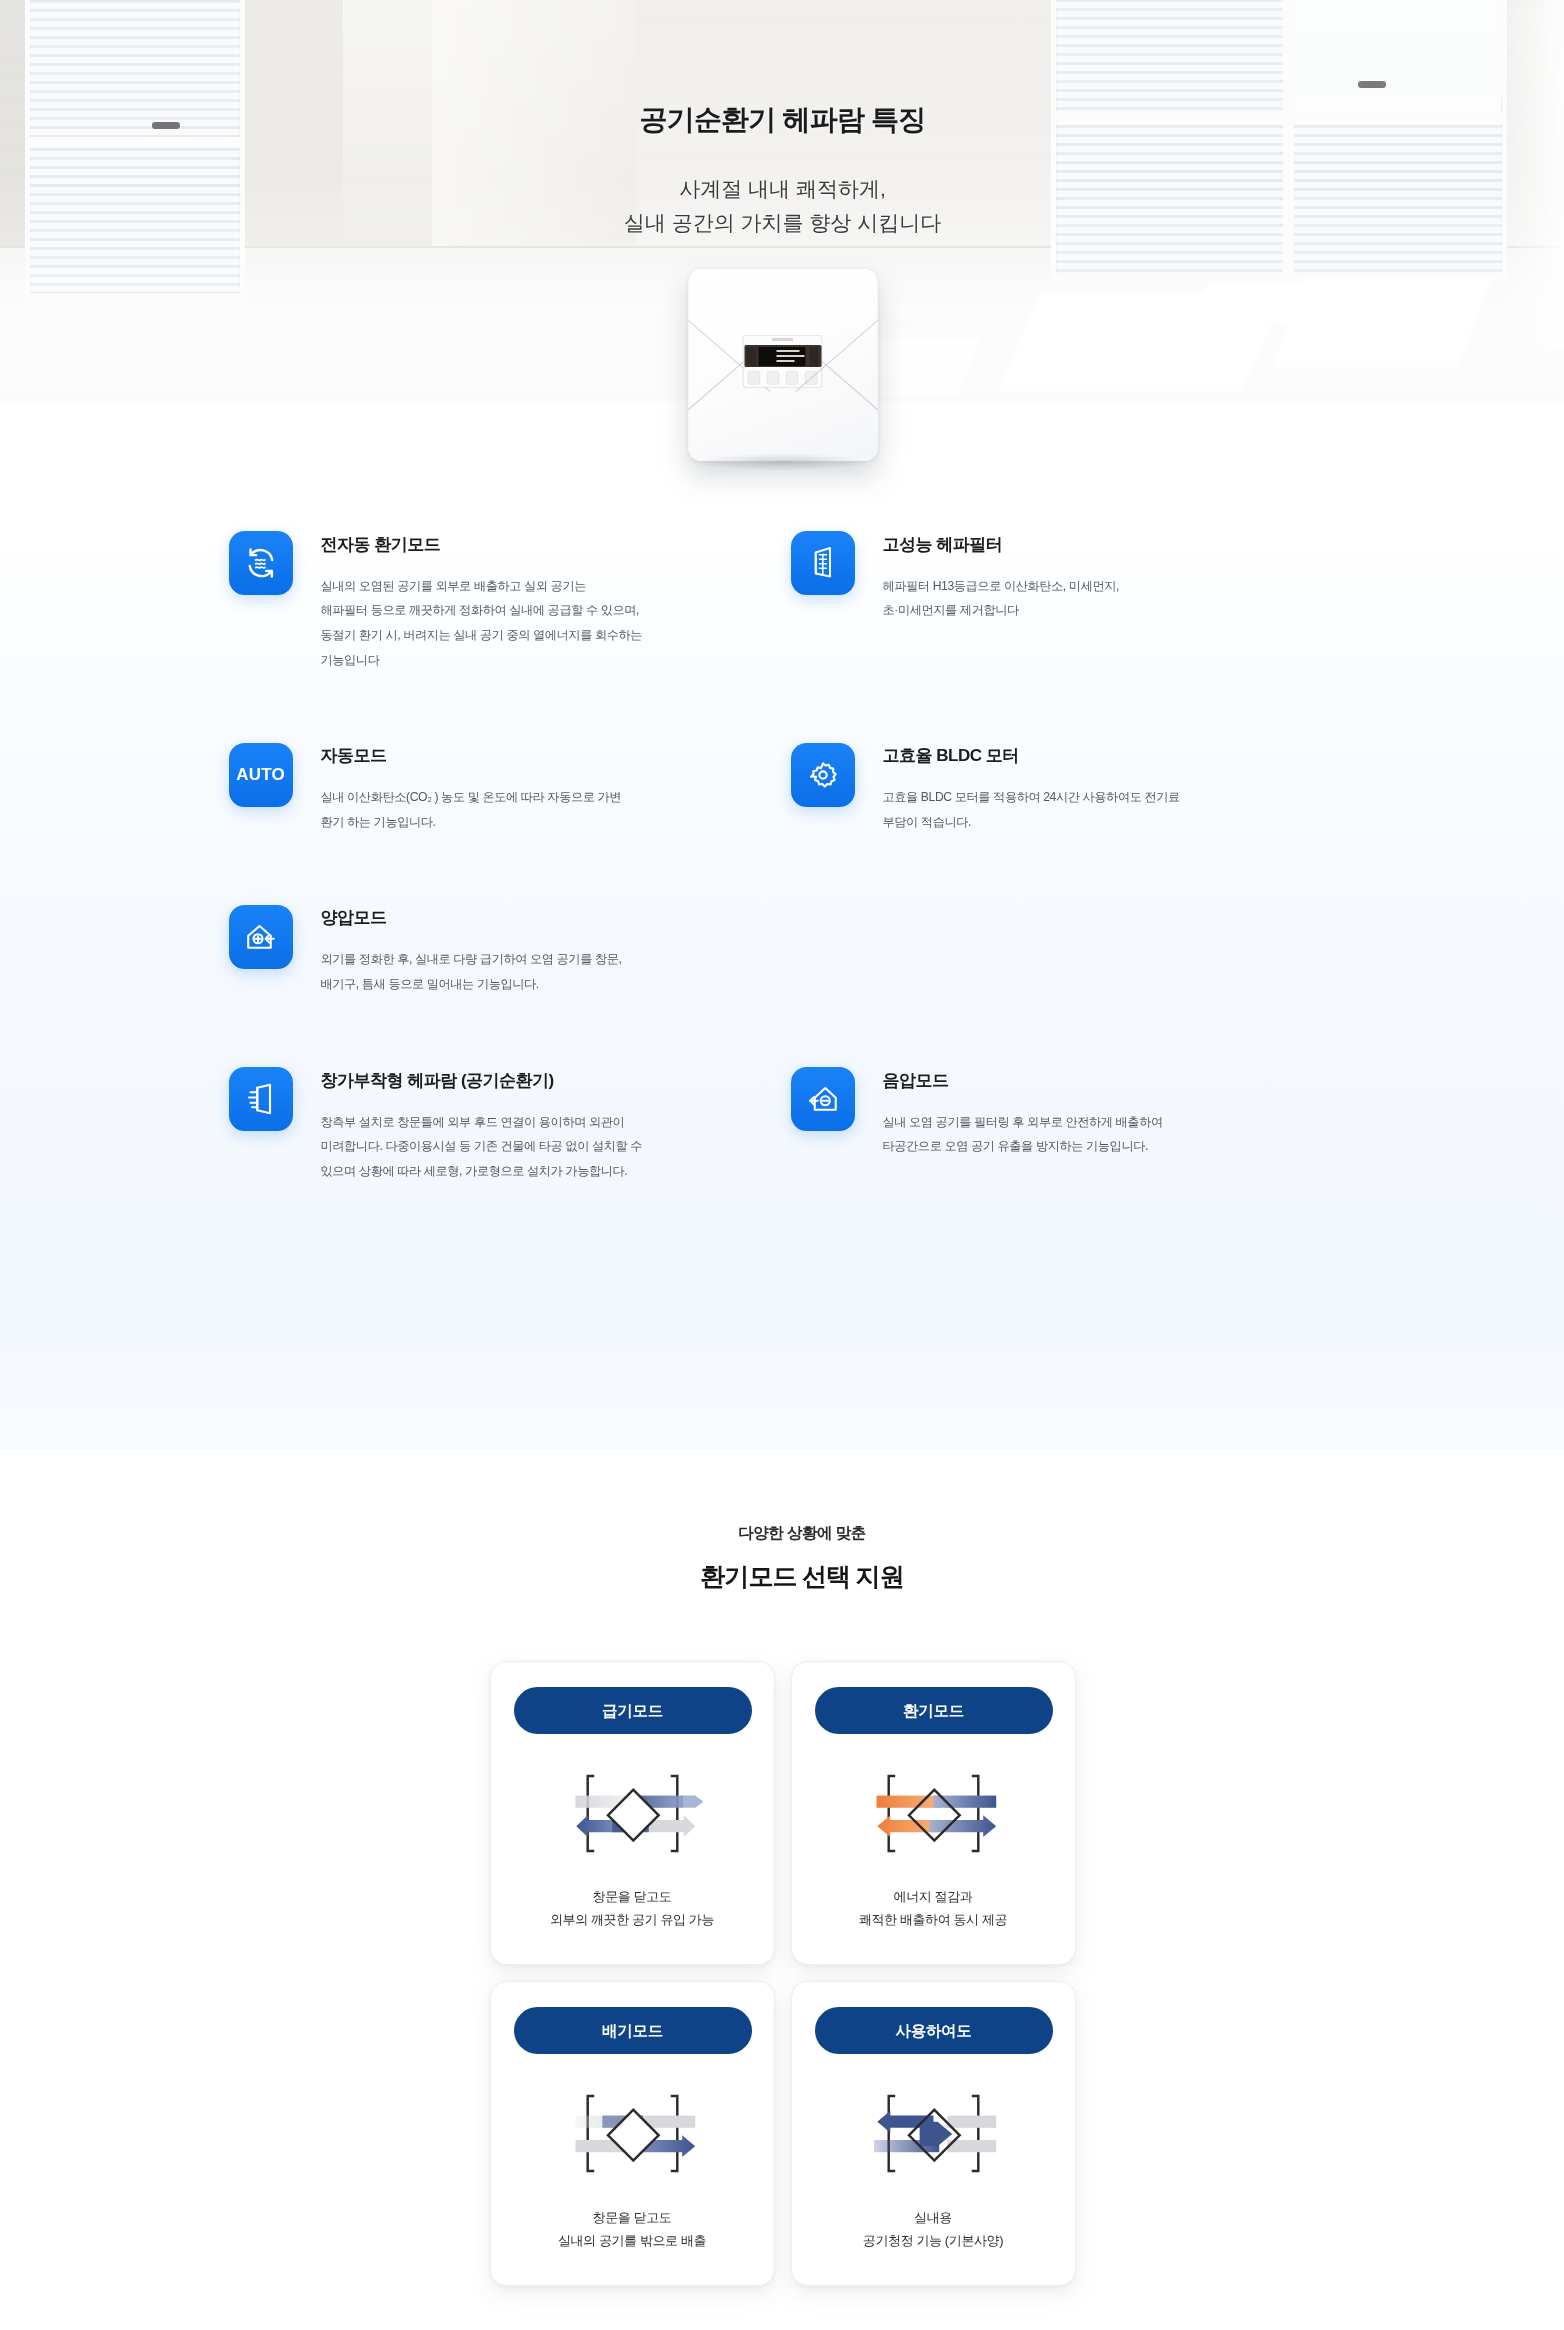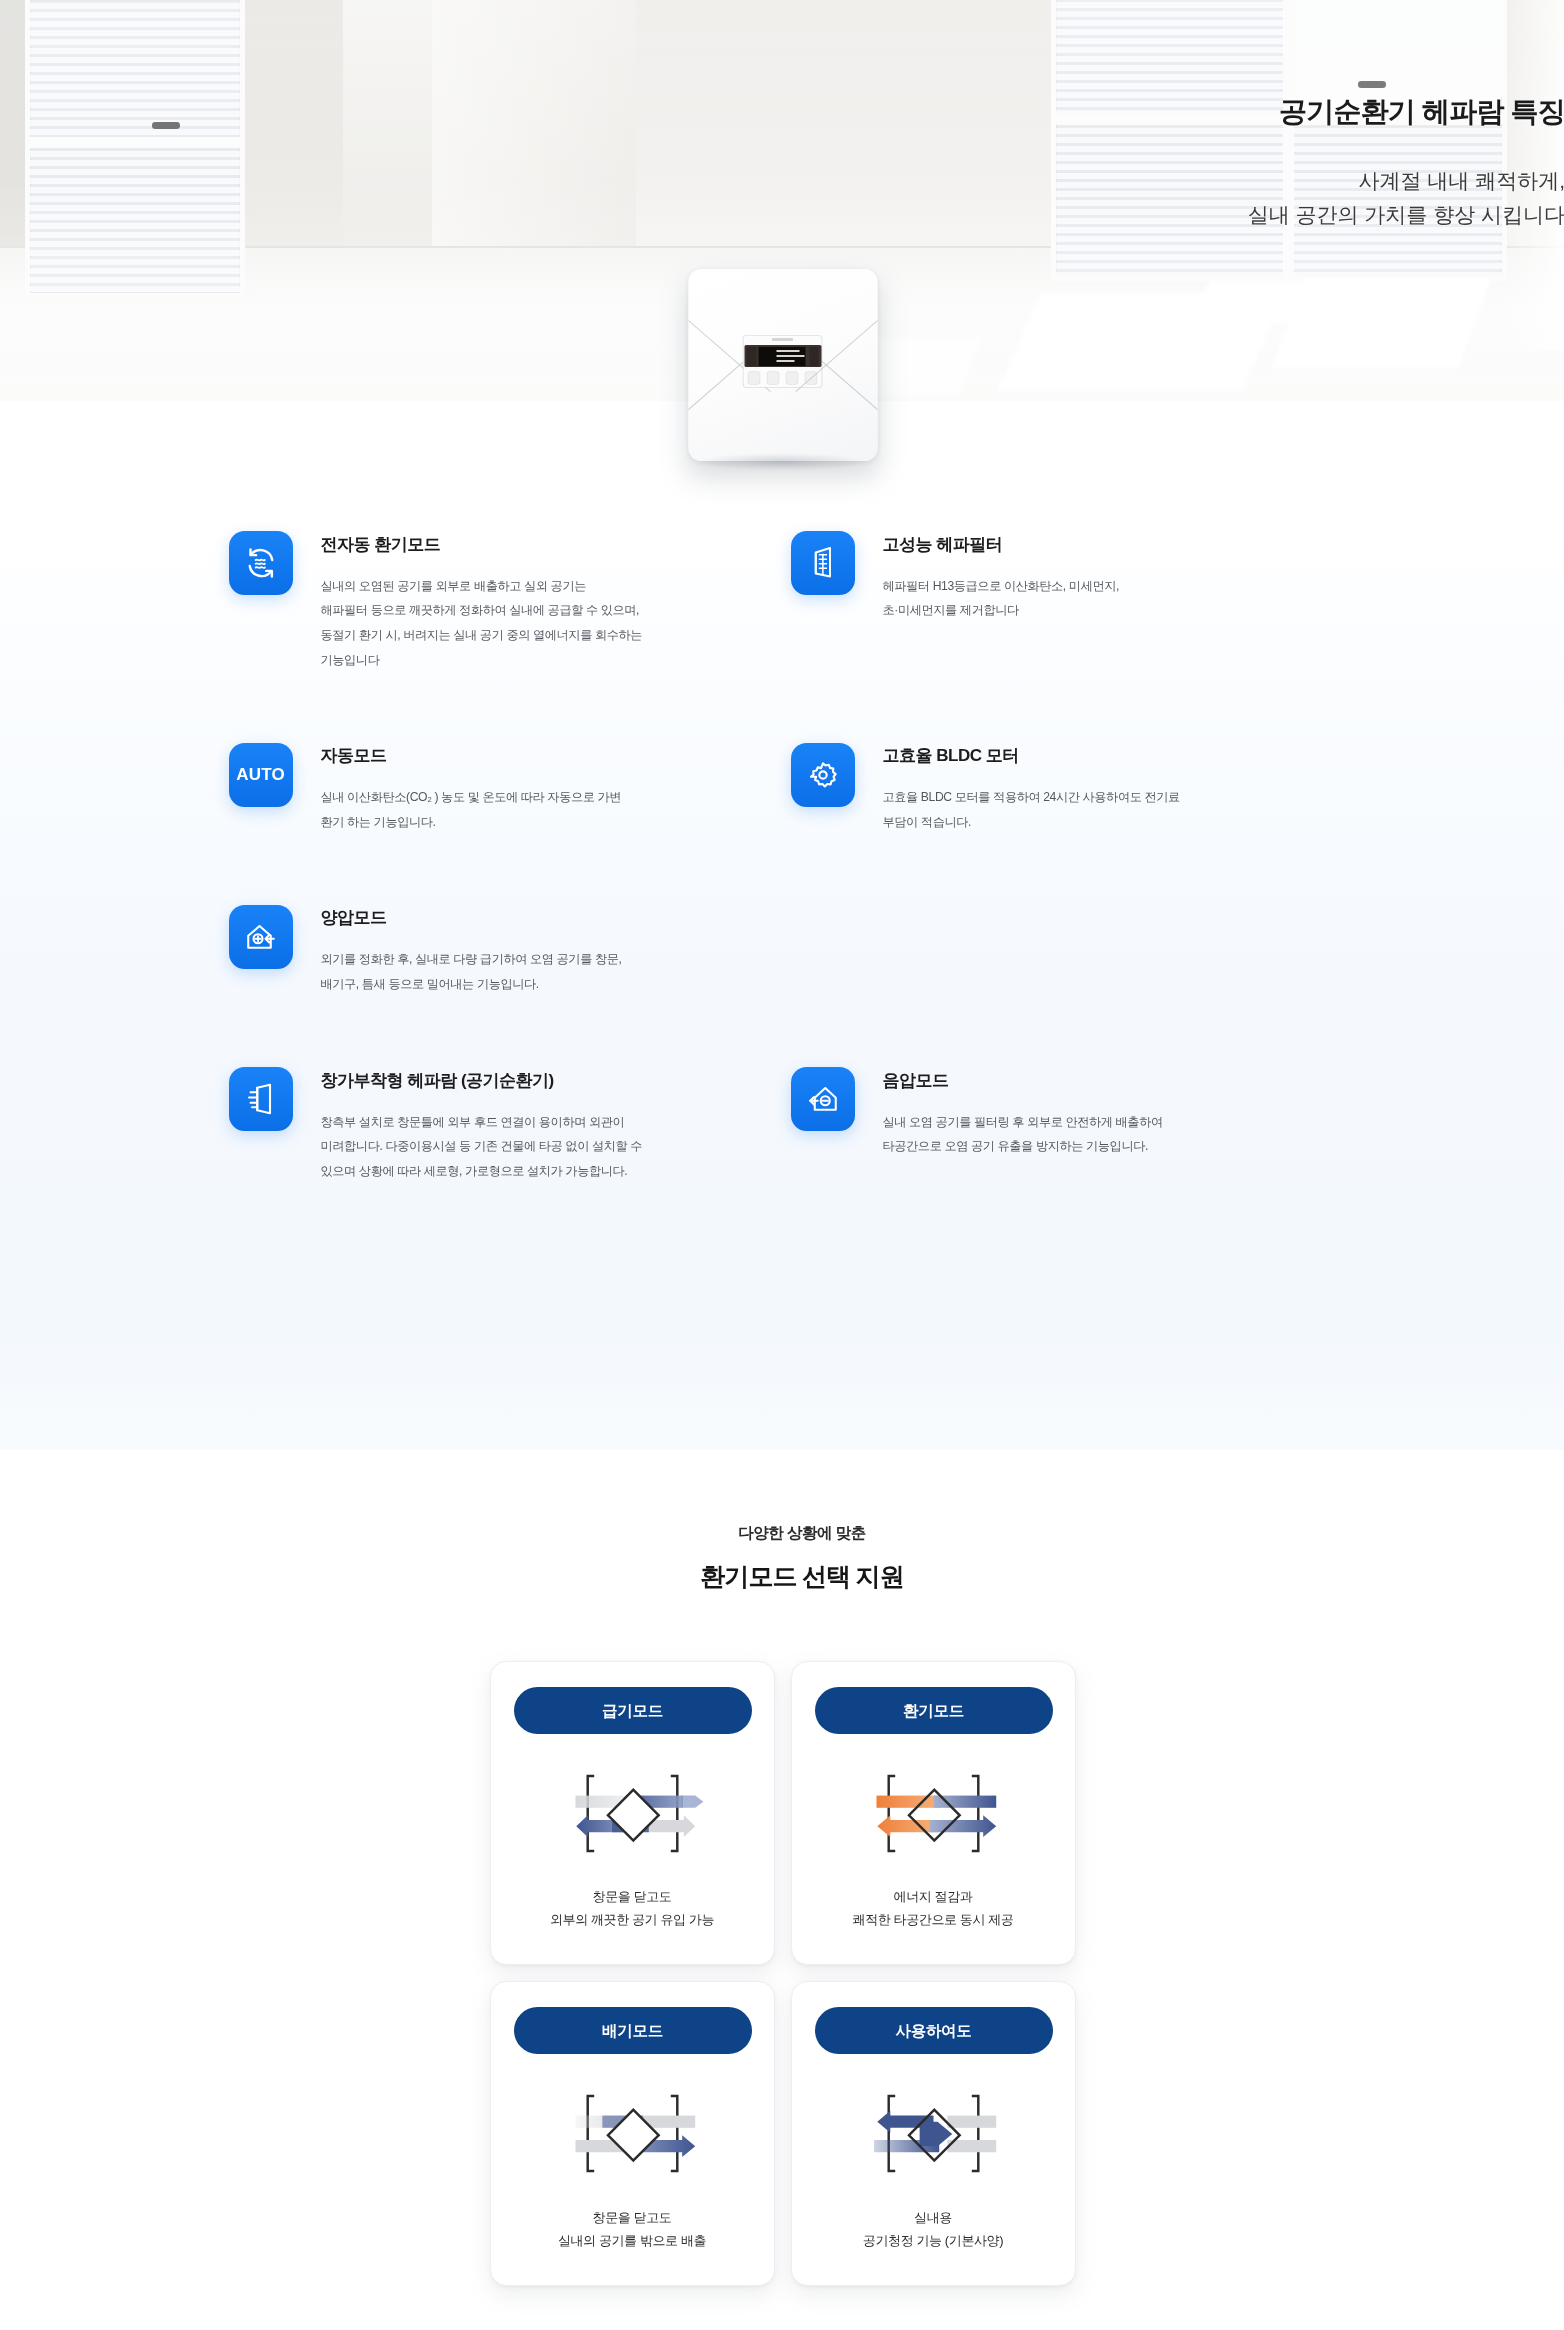--- a/index.html
+++ b/index.html
@@ -69,21 +69,21 @@
   .s1 { left: 1019px; bottom: 9.8px; width: 245px; height: 98px; transform: skewX(-24deg); }
   .s2 { left: 1288px; bottom: 33px; width: 187px; height: 90px; transform: skewX(-20deg); }
   .s3 { left: 1198px; bottom: 78px; width: 261px; height: 42px; transform: skewX(-30deg); }
   .s4 { left: 799px;  bottom: 6.5px;  width: 171px; height: 57px;  transform: skewX(-22deg); opacity:.75;}
   .sunwall { position:absolute; right:0; top:0; width:65px; height:350px; background:linear-gradient(90deg, rgba(255,255,255,0), rgba(255,255,255,.9)); }
 
   .hero-overlay {
     position: absolute; inset: 0;
     background: linear-gradient(180deg, rgba(255,255,255,.34) 0%, rgba(255,255,255,.18) 45%, rgba(255,255,255,.55) 100%);
   }
-  .hero-text { position: absolute; left: 0; right: 0; top: 93px; text-align: right; }
+  .hero-text { position: absolute; left: 0; right: 0; top: 101px; text-align: center; }
   .hero-title {
     font-size: 28px; font-weight: 700; letter-spacing: -0.8px; color: #1b1b1b;
     text-shadow: 0 0.8px 2.4px rgba(255,255,255,.85);
   }
   .hero-sub {
     margin-top: 33px; font-size: 21px; line-height: 1.62; color: #3a3a3a; font-weight: 400;
     text-shadow: 0 0.8px 2.4px rgba(255,255,255,.8);
   }
 
   
@@ -447,21 +447,21 @@
 
             <rect x="25" y="40" width="78" height="15" fill="url(#og)"></rect>
             <rect x="95" y="40" width="77" height="15" fill="url(#ng)"></rect>
 
             <polygon points="100,70 42,70 42,64 26,77.5 42,91 42,85 100,85" fill="url(#og2)"></polygon>
             <polygon points="90,70 156,70 156,64 172,77.5 156,91 156,85 90,85" fill="url(#ng2)"></polygon>
             <rect x="74" y="42" width="44" height="44" transform="rotate(45 96 64)" fill="#ffffff" fill-opacity="0" stroke="#2b2b2b" stroke-width="3"></rect>
           </svg>
         </div>
         <p class="mode-caption">에너지 절감과
-쾌적한 타공간으로 동시 제공</p>
+쾌적한 배출하여 동시 제공</p>
       </div>
 
       <div class="mode-card">
         <div class="mode-badge">배기모드</div>
         <div class="mode-figure">
           <svg width="155" height="101" viewBox="0 0 190 124">
             <defs>
               <linearGradient id="eg1" x1="0" x2="1">
                   <stop offset="0" stop-color="#d6d8dc" stop-opacity=".2"></stop>
                   <stop offset="1" stop-color="#d6d8dc"></stop>

